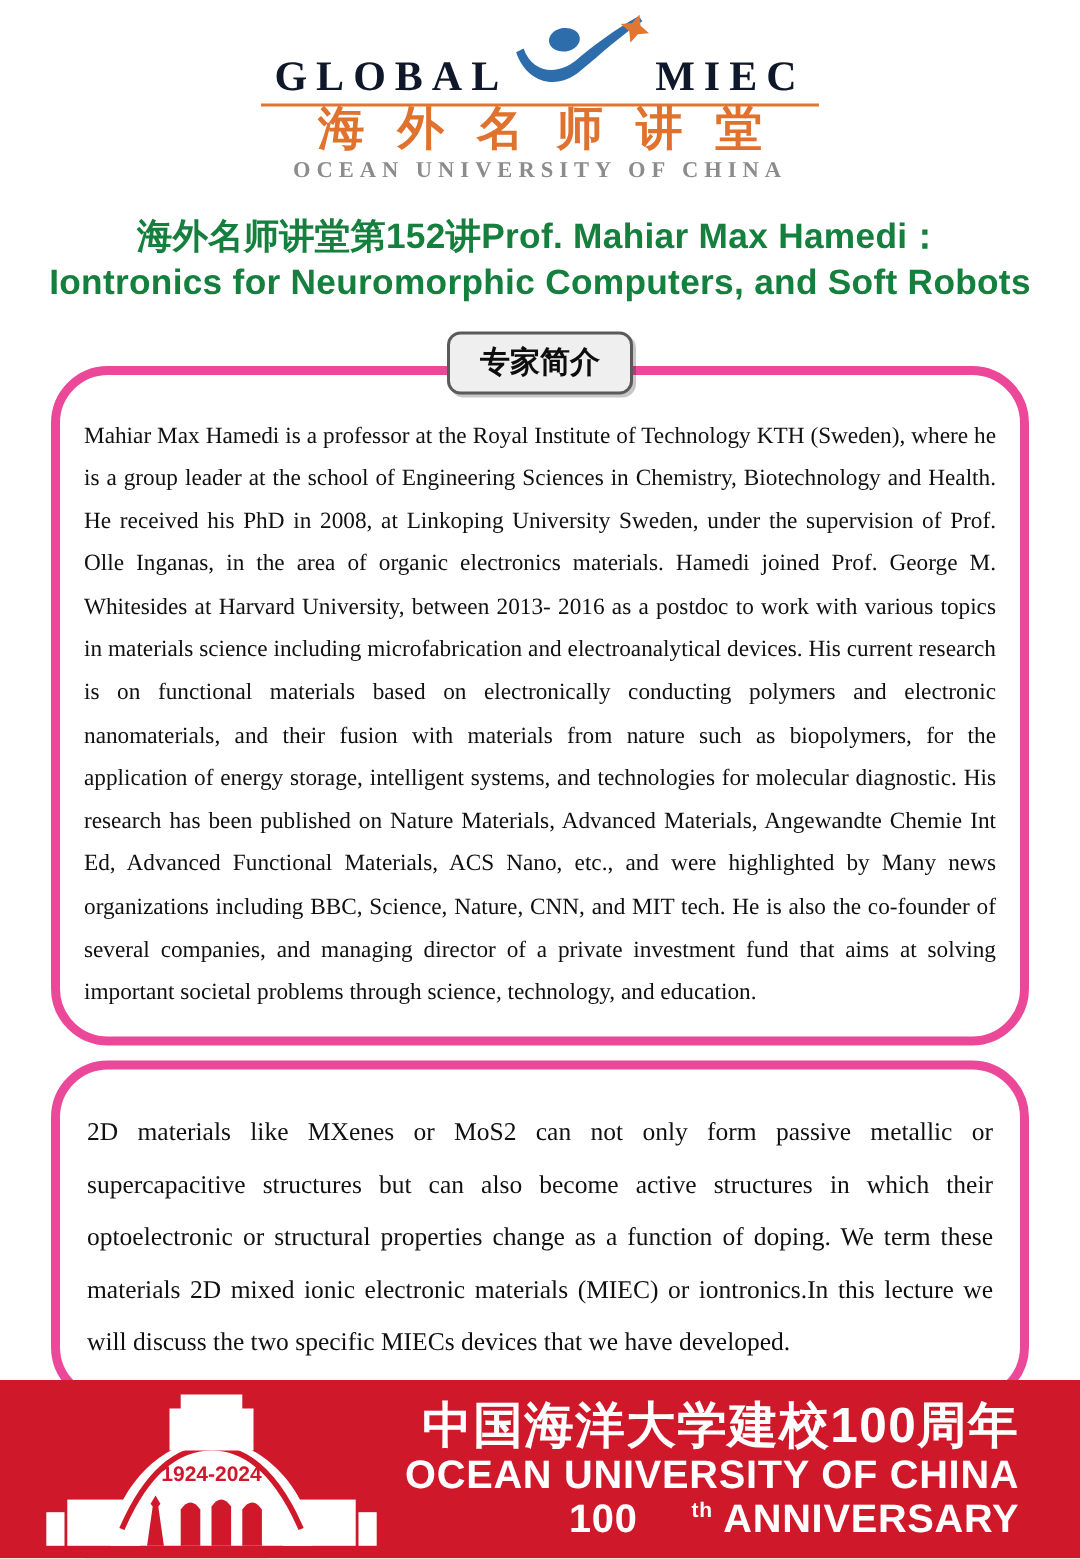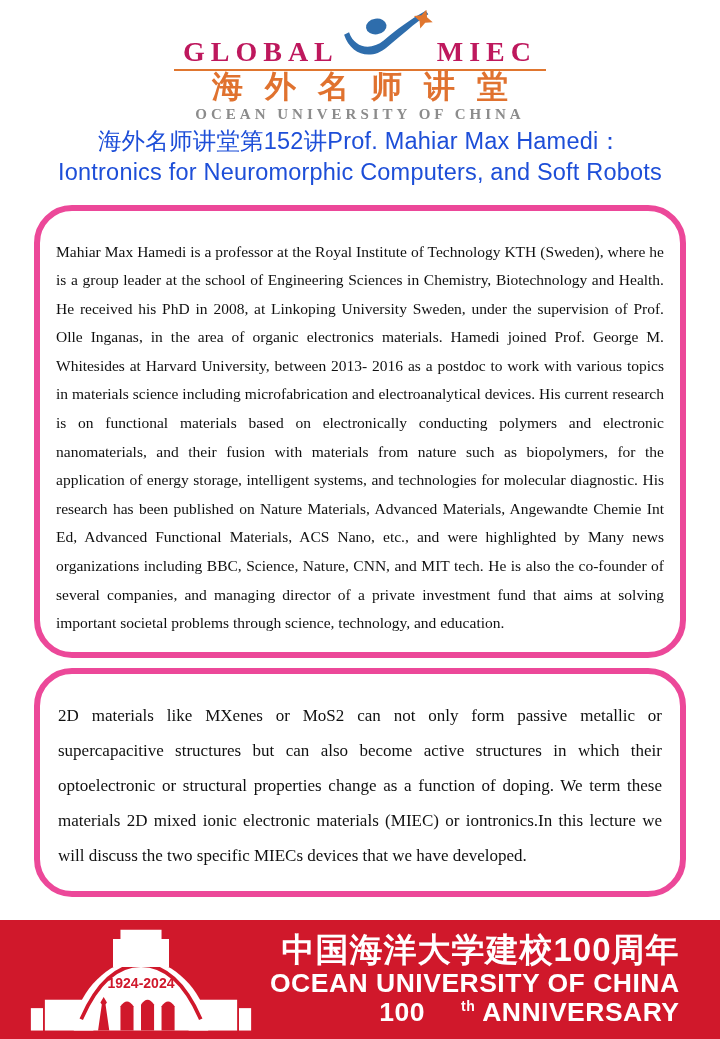--- a/index.html
+++ b/index.html
@@ -13,21 +13,21 @@
     margin: 0 auto;
     background: #ffffff;
     overflow: hidden;
   }
 
   
   .logo-block { padding-top: 10px; text-align: center; }
   .logo-row1 {
     display: flex; justify-content: center; align-items: flex-end;
     font-family: "Liberation Serif", serif;
-    color: #be185d; font-weight: 700; text-align: right;
+    color: #0f172a; font-weight: 700; text-align: right;
   }
   .logo-row1 .logo-word {
     font-size: 28px; letter-spacing: 6px; line-height: 1;
     padding-bottom: 2px;
   }
   .vmark { width: 104px; height: 66px; margin: 0 -2px -8px -4px; flex: 0 0 auto; }
   .logo-lectures {
     font-family: "Liberation Serif", serif;
     font-size: 41px; font-weight: 700; letter-spacing: 9px;
     color: #33333d; line-height: 1.0; margin-top: -2px;
@@ -39,22 +39,22 @@
     letter-spacing: 22px; text-indent: 22px; line-height: 1.0;
   }
   .logo-univ {
     font-family: "Liberation Serif", serif;
     color: #8c8c8c; font-size: 15px; font-weight: 700;
     letter-spacing: 4px; margin-top: 2px;
   }
 
   
   .title {
-    margin-top: 3px; text-align: center;
-    font-size: 23.5px; font-weight: 400; color: #1d4ed8;
+    margin-top: 19px; text-align: center;
+    font-size: 23.5px; font-weight: 700; color: #15803d;
     line-height: 1.33; letter-spacing: 0.2px;
   }
 
   
   .section { width: 652px; margin: 0 auto; }
   .section-head { text-align: center; position: relative; z-index: 2; margin-bottom: -19px; }
   .pill {
     display: inline-block;
     background: #efefef;
     border: 2px solid #5a5a5a;
@@ -122,20 +122,23 @@
     <div class="logo-seal">海外名师讲堂</div>
     <div class="logo-univ">OCEAN UNIVERSITY OF CHINA</div>
   </div>
 
   <h1 class="title">
     <span>海外名师讲堂第152讲Prof. Mahiar Max Hamedi：</span><br>
     <span>Iontronics for Neuromorphic Computers, and Soft Robots</span>
   </h1>
 
   <div class="section expert-section">
+    <div class="section-head">
+      <span class="pill">专家简介</span>
+    </div>
     <div class="rbox">
       <p class="expert-body">Mahiar Max Hamedi is a professor at the Royal Institute of Technology KTH (Sweden), where he is a group leader at the school of Engineering Sciences in Chemistry, Biotechnology and Health. He received his PhD in 2008, at Linkoping University Sweden, under the supervision of Prof. Olle Inganas, in the area of organic electronics materials. Hamedi joined Prof. George M. Whitesides at Harvard University, between 2013- 2016 as a postdoc to work with various topics in materials science including microfabrication and electroanalytical devices. His current research is on functional materials based on electronically conducting polymers and electronic nanomaterials, and their fusion with materials from nature such as biopolymers, for the application of energy storage, intelligent systems, and technologies for molecular diagnostic. His research has been published on Nature Materials, Advanced Materials, Angewandte Chemie Int Ed, Advanced Functional Materials, ACS Nano, etc., and were highlighted by Many news organizations including BBC, Science, Nature, CNN, and MIT tech. He is also the co-founder of several companies, and managing director of a private investment fund that aims at solving important societal problems through science, technology, and education.</p>
     </div>
   </div>
 
   <div class="section abstract-section">
     <div class="rbox abstract-box">
       <p class="abstract-body">2D materials like MXenes or MoS2 can not only form passive metallic or supercapacitive structures but can also become active structures in which their optoelectronic or structural properties change as a function of doping. We term these materials 2D mixed ionic electronic materials (MIEC) or iontronics.In this lecture we will discuss the  two specific MIECs devices that we have developed.</p>
     </div>
   </div>

